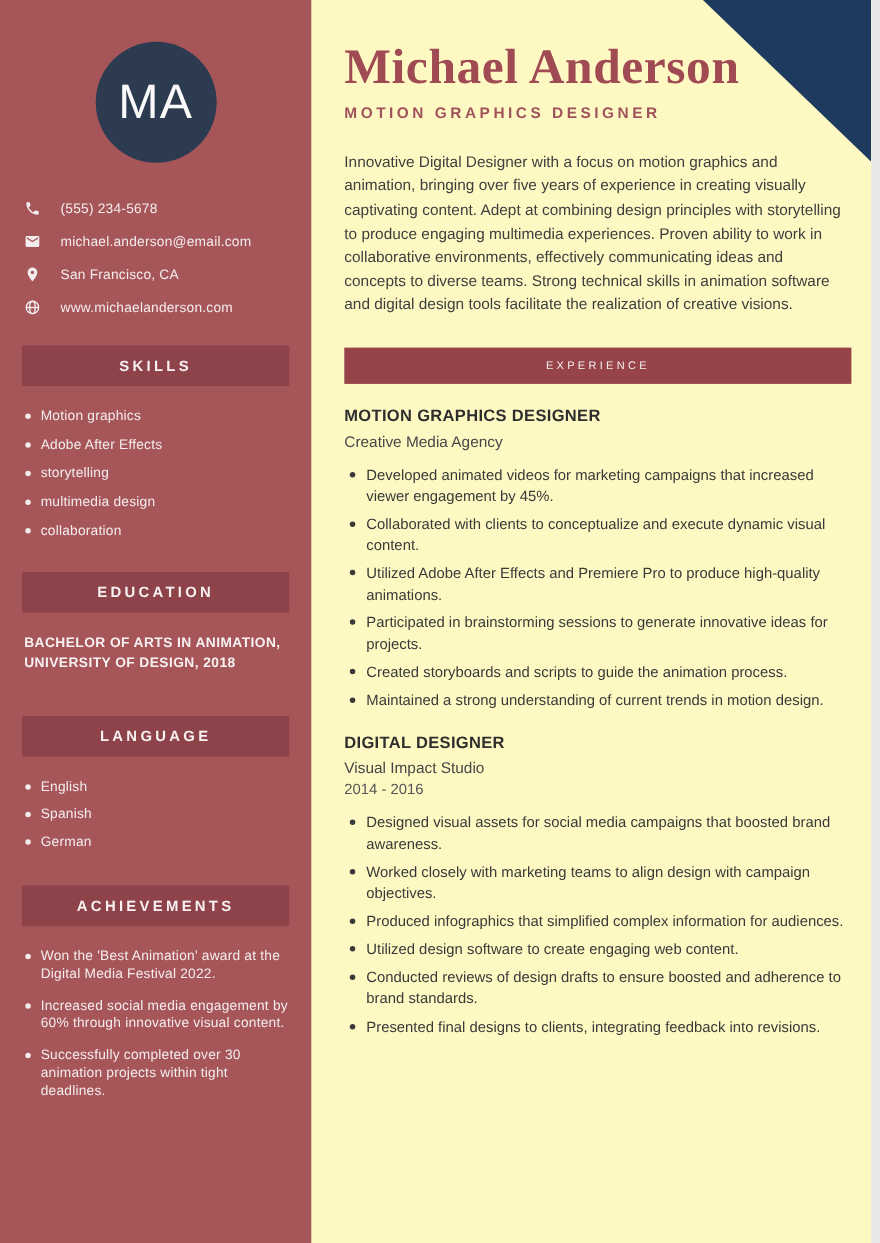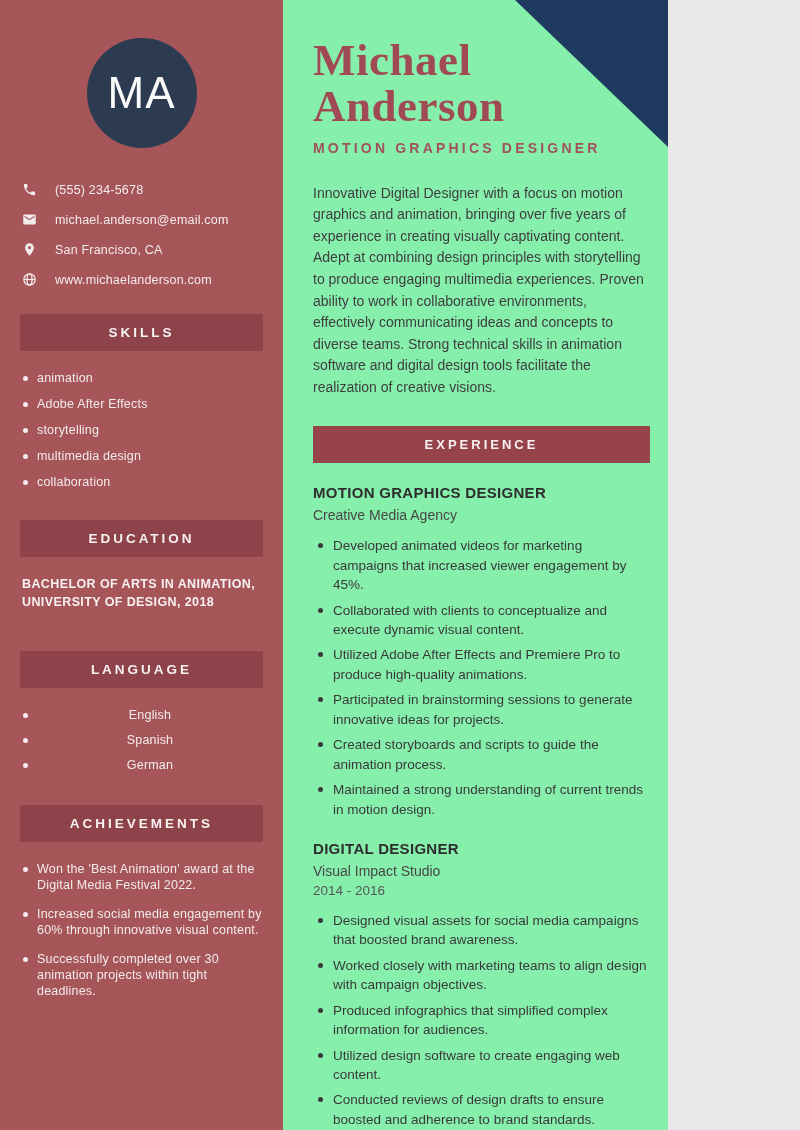--- a/index.html
+++ b/index.html
@@ -1,23 +1,23 @@
 <!DOCTYPE html>
 <html><head>
 <meta charset="utf-8">
 <style>
   * { margin: 0; padding: 0; box-sizing: border-box; }
   html, body { background: #e8e8e8; }
   body { font-family: "Liberation Sans", sans-serif; }
 
   .page {
     position: relative;
-    width: 668px;
+    width: 792px;
     height: 1130px;
-    background: #86efac;
+    background: #fef9c3;
     overflow: hidden;
   }
 
   
   .sidebar {
     position: absolute;
     left: 0; top: 0; bottom: 0;
     width: 283px;
     background: #a65559;
     color: #f3ecec;
@@ -78,21 +78,21 @@
     letter-spacing: 0.2px;
   }
   .side-list li::before {
     content: "";
     position: absolute;
     left: 3px; top: 6px;
     width: 5px; height: 5px;
     border-radius: 50%;
     background: #f3ecec;
   }
-  .side-list.tight li { margin-bottom: 9px; text-align: center; }
+  .side-list.tight li { margin-bottom: 9px; }
   .side-list.wrap li { margin-bottom: 13px; }
 
   .edu-text {
     margin-top: 19px;
     padding-left: 2px;
     font-weight: 700;
     font-size: 12.5px;
     line-height: 1.4;
     letter-spacing: 0.4px;
     color: #f7f1f1;
@@ -131,22 +131,22 @@
     font-size: 14px;
     line-height: 1.54;
     color: #3e3e3e;
     max-width: 456px;
   }
   .exp-bar {
     margin-top: 28px;
     background: #96434a;
     color: #f7f1f1;
     text-align: center;
-    font-weight: 700;
-    font-size: 13px;
+    font-weight: 400;
+    font-size: 10px;
     letter-spacing: 3px;
     padding: 11px 4px;
   }
   .job { margin-top: 21px; }
   .job-role {
     font-size: 15px;
     font-weight: 700;
     color: #2e2e2e;
     letter-spacing: 0.3px;
   }
@@ -215,21 +215,21 @@
               <path d="M3.5 12h17"></path>
             </svg>
         </span>
         <span class="ctext">www.michaelanderson.com</span>
       </div>
     </div>
 
     <div class="side-header mt-skills">SKILLS</div>
     <ul class="side-list">
 
-        <li>animation</li>
+    <li>Motion graphics</li>
         <li>Adobe After Effects</li>
         <li>storytelling</li>
         <li>multimedia design</li>
         <li>collaboration</li>
       </ul>
 
     <div class="side-header mt-edu">EDUCATION</div>
     <div class="edu-text">BACHELOR OF ARTS IN ANIMATION, UNIVERSITY OF DESIGN, 2018</div>
 
     <div class="side-header mt-lang">LANGUAGE</div>

